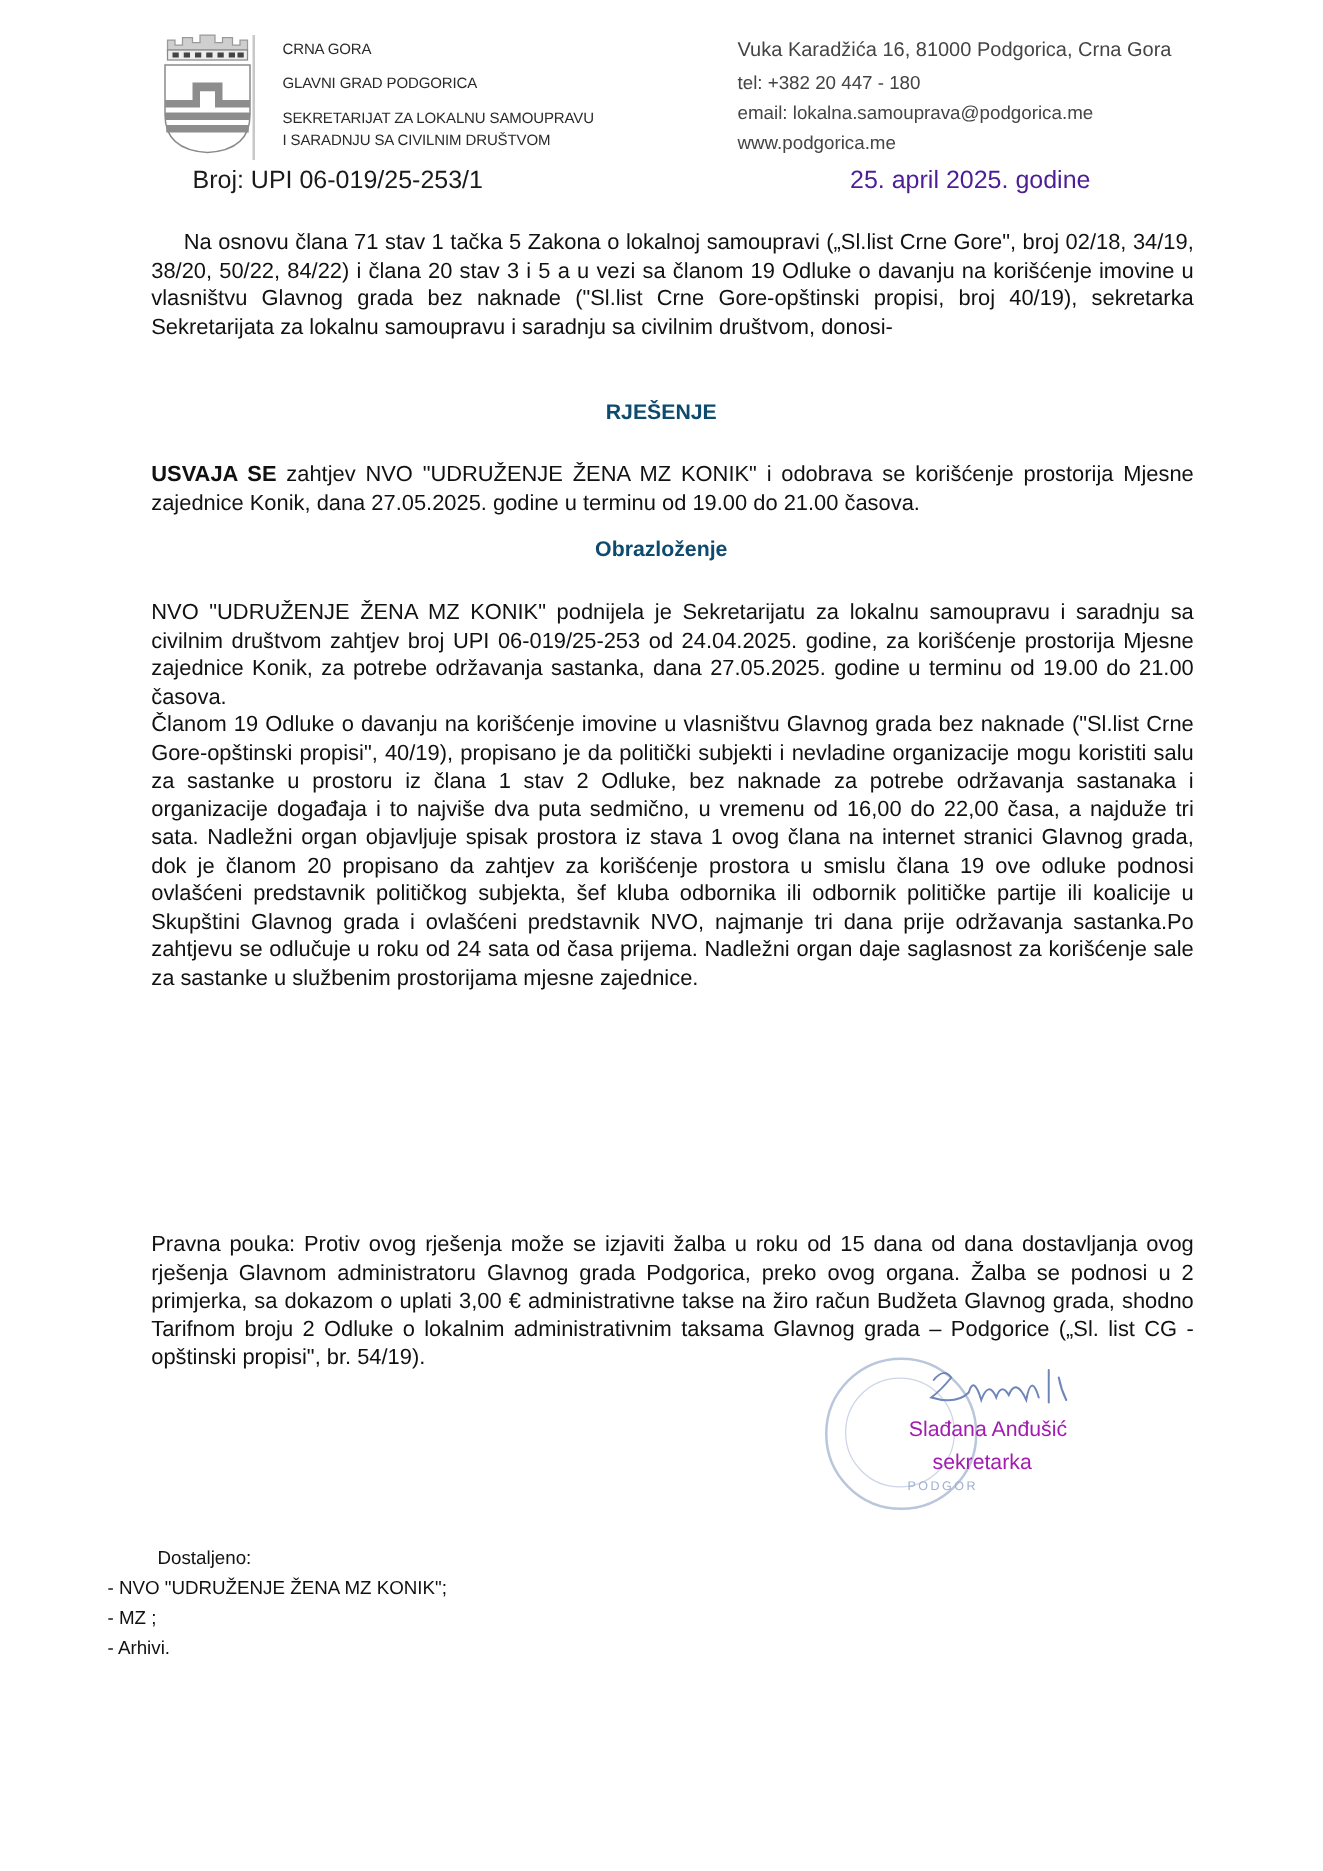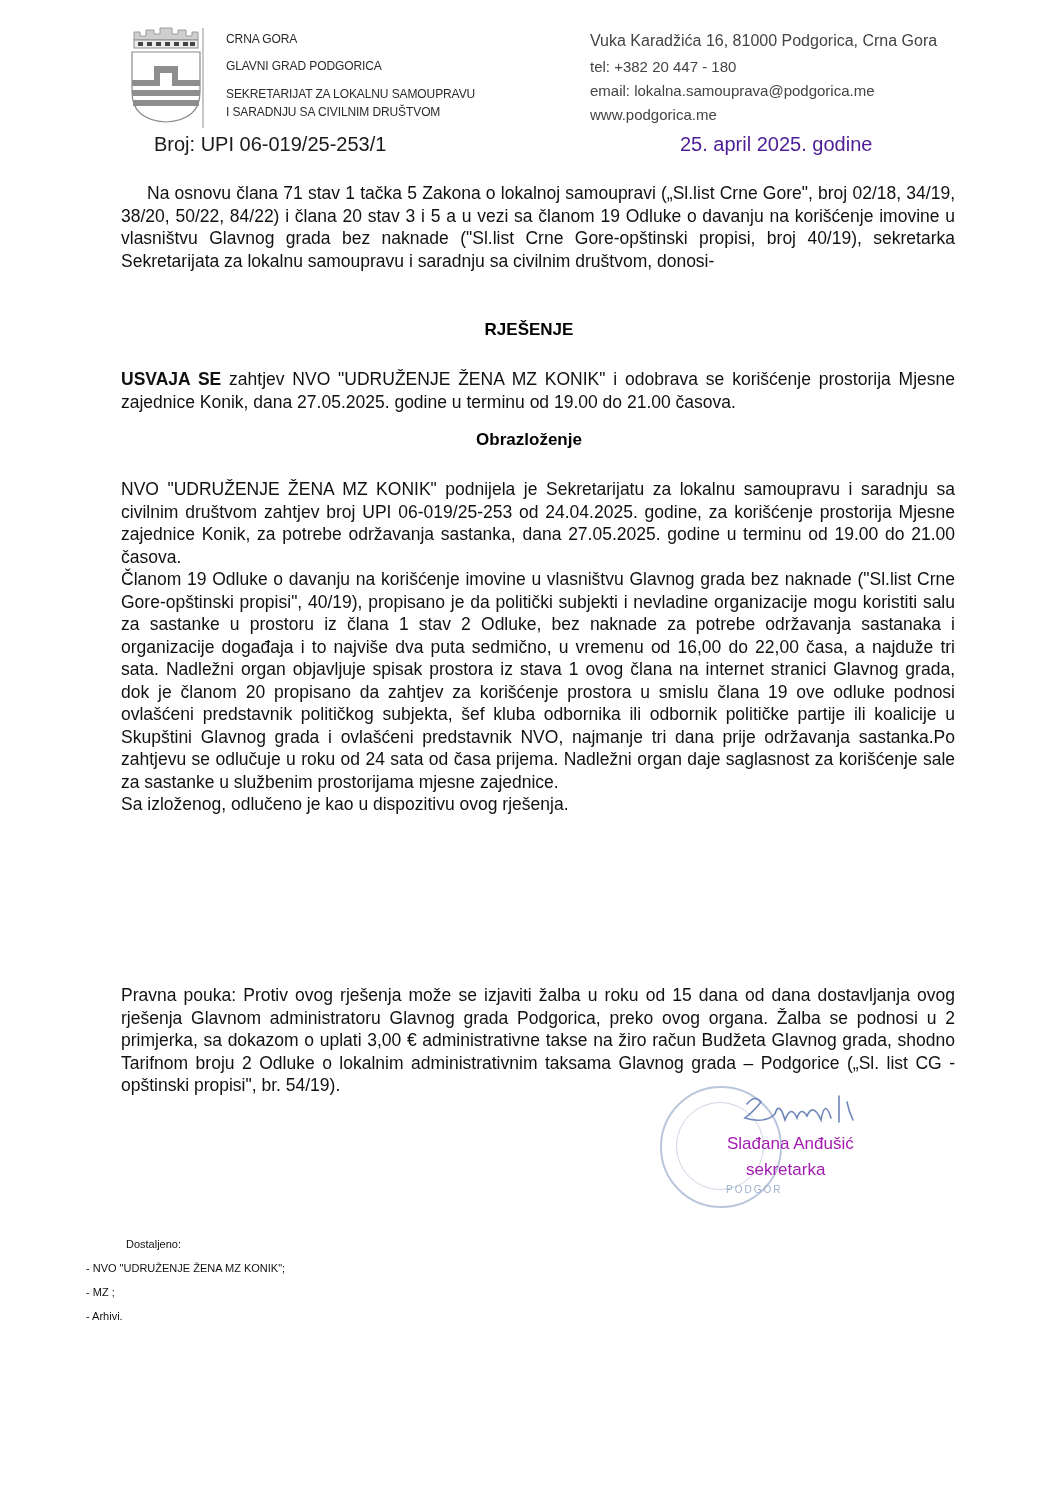--- a/index.html
+++ b/index.html
@@ -29,37 +29,37 @@
     position: absolute; left: 121px; width: 834px;
     font-family: "Liberation Sans Narrow", "Liberation Sans", sans-serif;
     font-size: 17.5px; line-height: 22.5px; text-align: justify;
     transform-origin: left top;
     color: #111;
   }
   .para p { margin: 0; }
   .indent { text-indent: 26px; }
   .heading {
     position: absolute; left: 0; width: 1058px; text-align: center;
-    font-weight: bold; font-size: 17px; color: #000000;
+    font-weight: bold; font-size: 17px; color: #0c4a6e;
   }
   .b { font-weight: bold; }
 
   .sig { font-size: 17px; color: #a21caf; }
   .stamp {
     left: 660px; top: 1086px; width: 118px; height: 118px;
     border: 2px solid #b9c6dc; border-radius: 50%;
   }
   .stamp-inner {
     position: absolute; left: 14px; top: 14px; width: 86px; height: 86px;
     border: 1px solid #cdd6e6; border-radius: 50%;
   }
   .stamp-text { position: absolute; font-size: 10px; color: #9fb0cd; letter-spacing: 2px; padding-left: 24px; }
   .signature { left: 735px; top: 1090px; width: 140px; height: 42px; }
 
-  .dostavljeno { left: 86px; font-size: 11px; color: #111; }
+  .dostavljeno { left: 86px; font-size: 15px; color: #111; }
 </style>
 </head>
 <body>
 
 <div class="abs crest">
   <svg width="76" height="98" viewBox="0 0 76 98">
 
     <path d="M6 14 L6 6 L12 6 L12 10 L18 10 L18 4 L26 4 L26 8 L32 8 L32 2 L44 2 L44 8 L50 8 L50 4 L58 4 L58 10 L64 10 L64 6 L70 6 L70 14 Z" fill="#cfcfcf" stroke="#9a9a9a" stroke-width="1"></path>
     <rect x="6" y="14" width="64" height="8" fill="#ededed" stroke="#8a8a8a" stroke-width="1"></rect>
     <g fill="#444">
@@ -102,21 +102,20 @@
 
 <div class="para" style="top:368px;">
   <p><span class="b">USVAJA SE</span><span> zahtjev NVO "UDRUŽENJE ŽENA MZ KONIK"  i odobrava se korišćenje prostorija Mjesne zajednice Konik, dana 27.05.2025. godine u terminu od 19.00 do 21.00 časova.</span></p>
 </div>
 
 <div class="heading" style="top:430px;">Obrazloženje</div>
 
 <div class="para" style="top:478px;">
   <p>NVO "UDRUŽENJE ŽENA MZ KONIK" podnijela je Sekretarijatu za lokalnu samoupravu i saradnju sa civilnim društvom  zahtjev broj UPI 06-019/25-253 od 24.04.2025. godine, za korišćenje prostorija Mjesne zajednice Konik, za potrebe održavanja sastanka, dana 27.05.2025. godine u terminu od 19.00 do 21.00 časova.</p>
   <p>Članom 19 Odluke o davanju na korišćenje imovine u vlasništvu Glavnog grada bez naknade ("Sl.list Crne Gore-opštinski propisi", 40/19), propisano je da politički subjekti i nevladine organizacije mogu koristiti salu za sastanke u prostoru iz člana 1 stav 2 Odluke, bez naknade za potrebe održavanja sastanaka i organizacije događaja i to najviše dva puta sedmično, u vremenu od 16,00 do 22,00 časa, a najduže tri sata. Nadležni organ objavljuje spisak prostora iz stava 1 ovog člana na internet stranici Glavnog grada, dok je članom 20 propisano  da zahtjev za korišćenje prostora u smislu člana 19 ove odluke podnosi ovlašćeni predstavnik političkog subjekta, šef kluba odbornika ili odbornik političke partije ili koalicije u Skupštini Glavnog grada i ovlašćeni predstavnik NVO, najmanje tri dana prije održavanja sastanka.Po zahtjevu se odlučuje u roku od 24 sata od časa prijema. Nadležni organ daje saglasnost za korišćenje sale za sastanke u službenim prostorijama mjesne zajednice.</p>
-  <p>Sa izloženog, odlučeno je kao u dispozitivu ovog rješenja.</p>
 </div>
 
 <div class="para" style="top:984px;">
   <p><span class="b" style="font-weight:normal;">Pravna pouka:</span><span> Protiv ovog rješenja može se izjaviti žalba u roku od 15 dana od dana dostavljanja ovog rješenja Glavnom administratoru Glavnog grada Podgorica, preko ovog organa. Žalba se podnosi u 2 primjerka, sa dokazom o uplati 3,00 € administrativne takse na žiro račun Budžeta Glavnog grada, shodno Tarifnom broju 2 Odluke o lokalnim administrativnim taksama Glavnog grada – Podgorice („Sl. list CG - opštinski propisi", br. 54/19).</span></p>
 </div>
 
 <div class="abs stamp">
   <div class="stamp-inner"></div>
   <span class="stamp-text" style="left:40px; top:96px;">PODGOR</span>
 </div>

